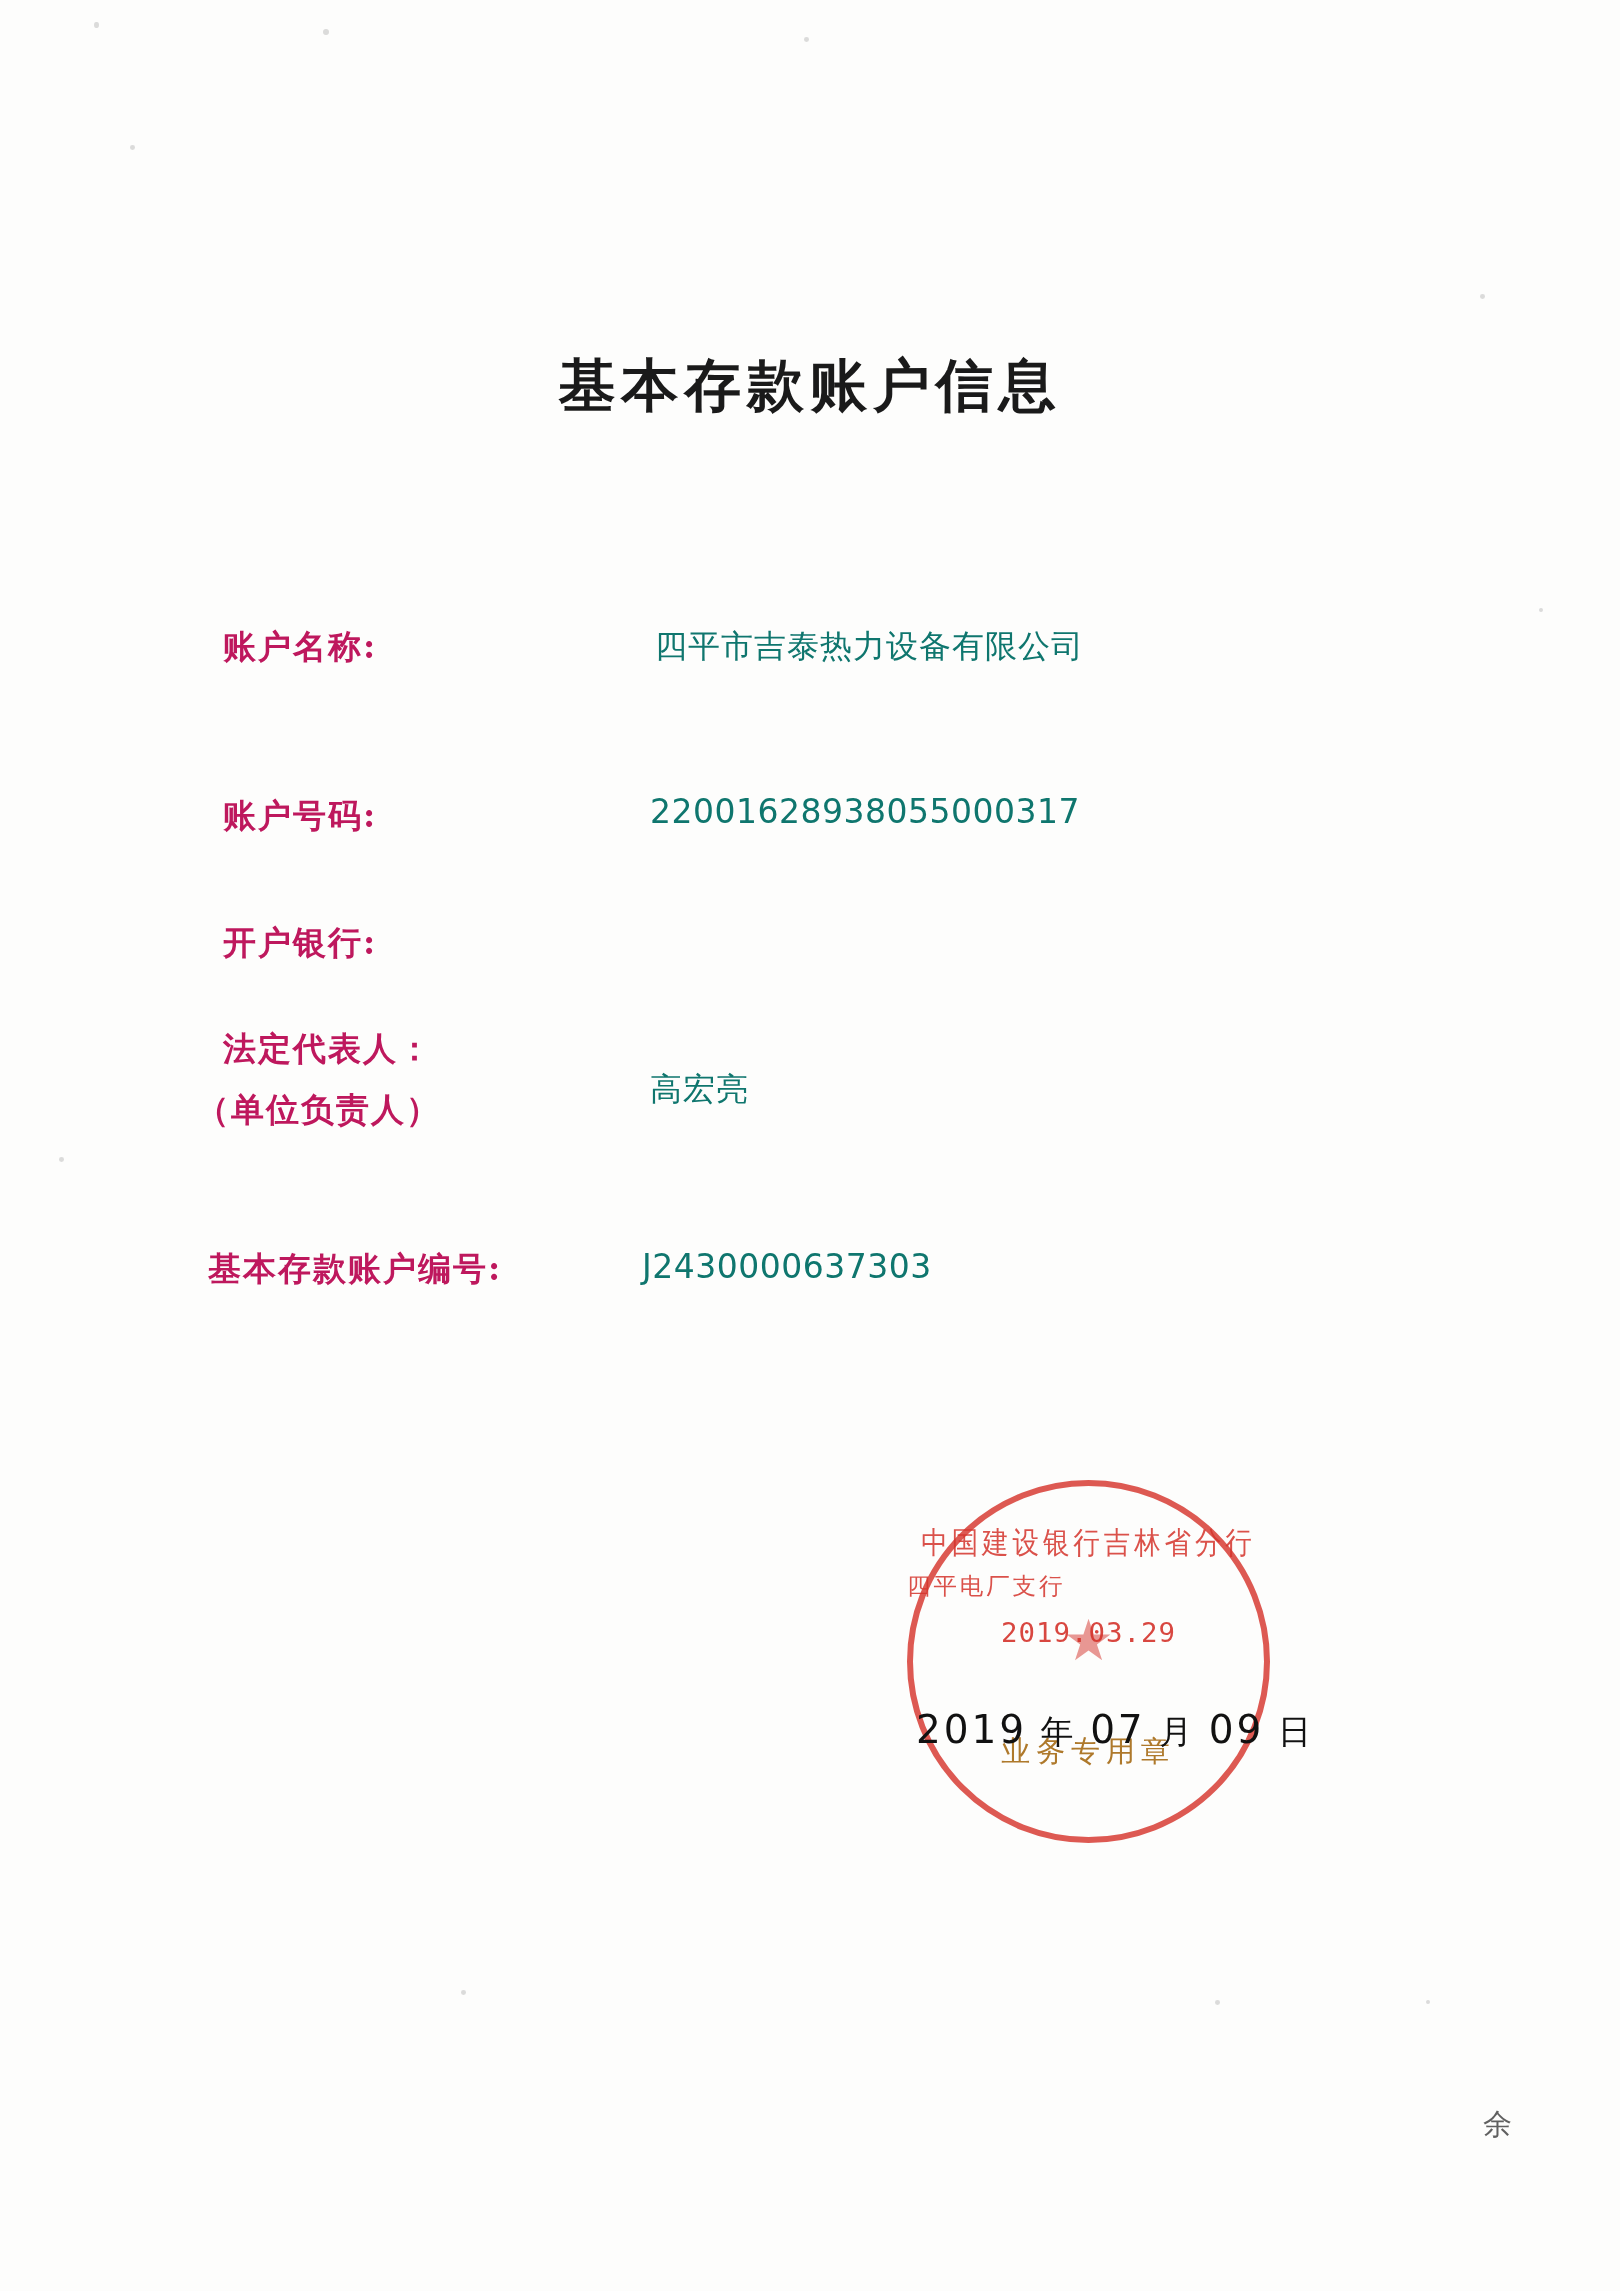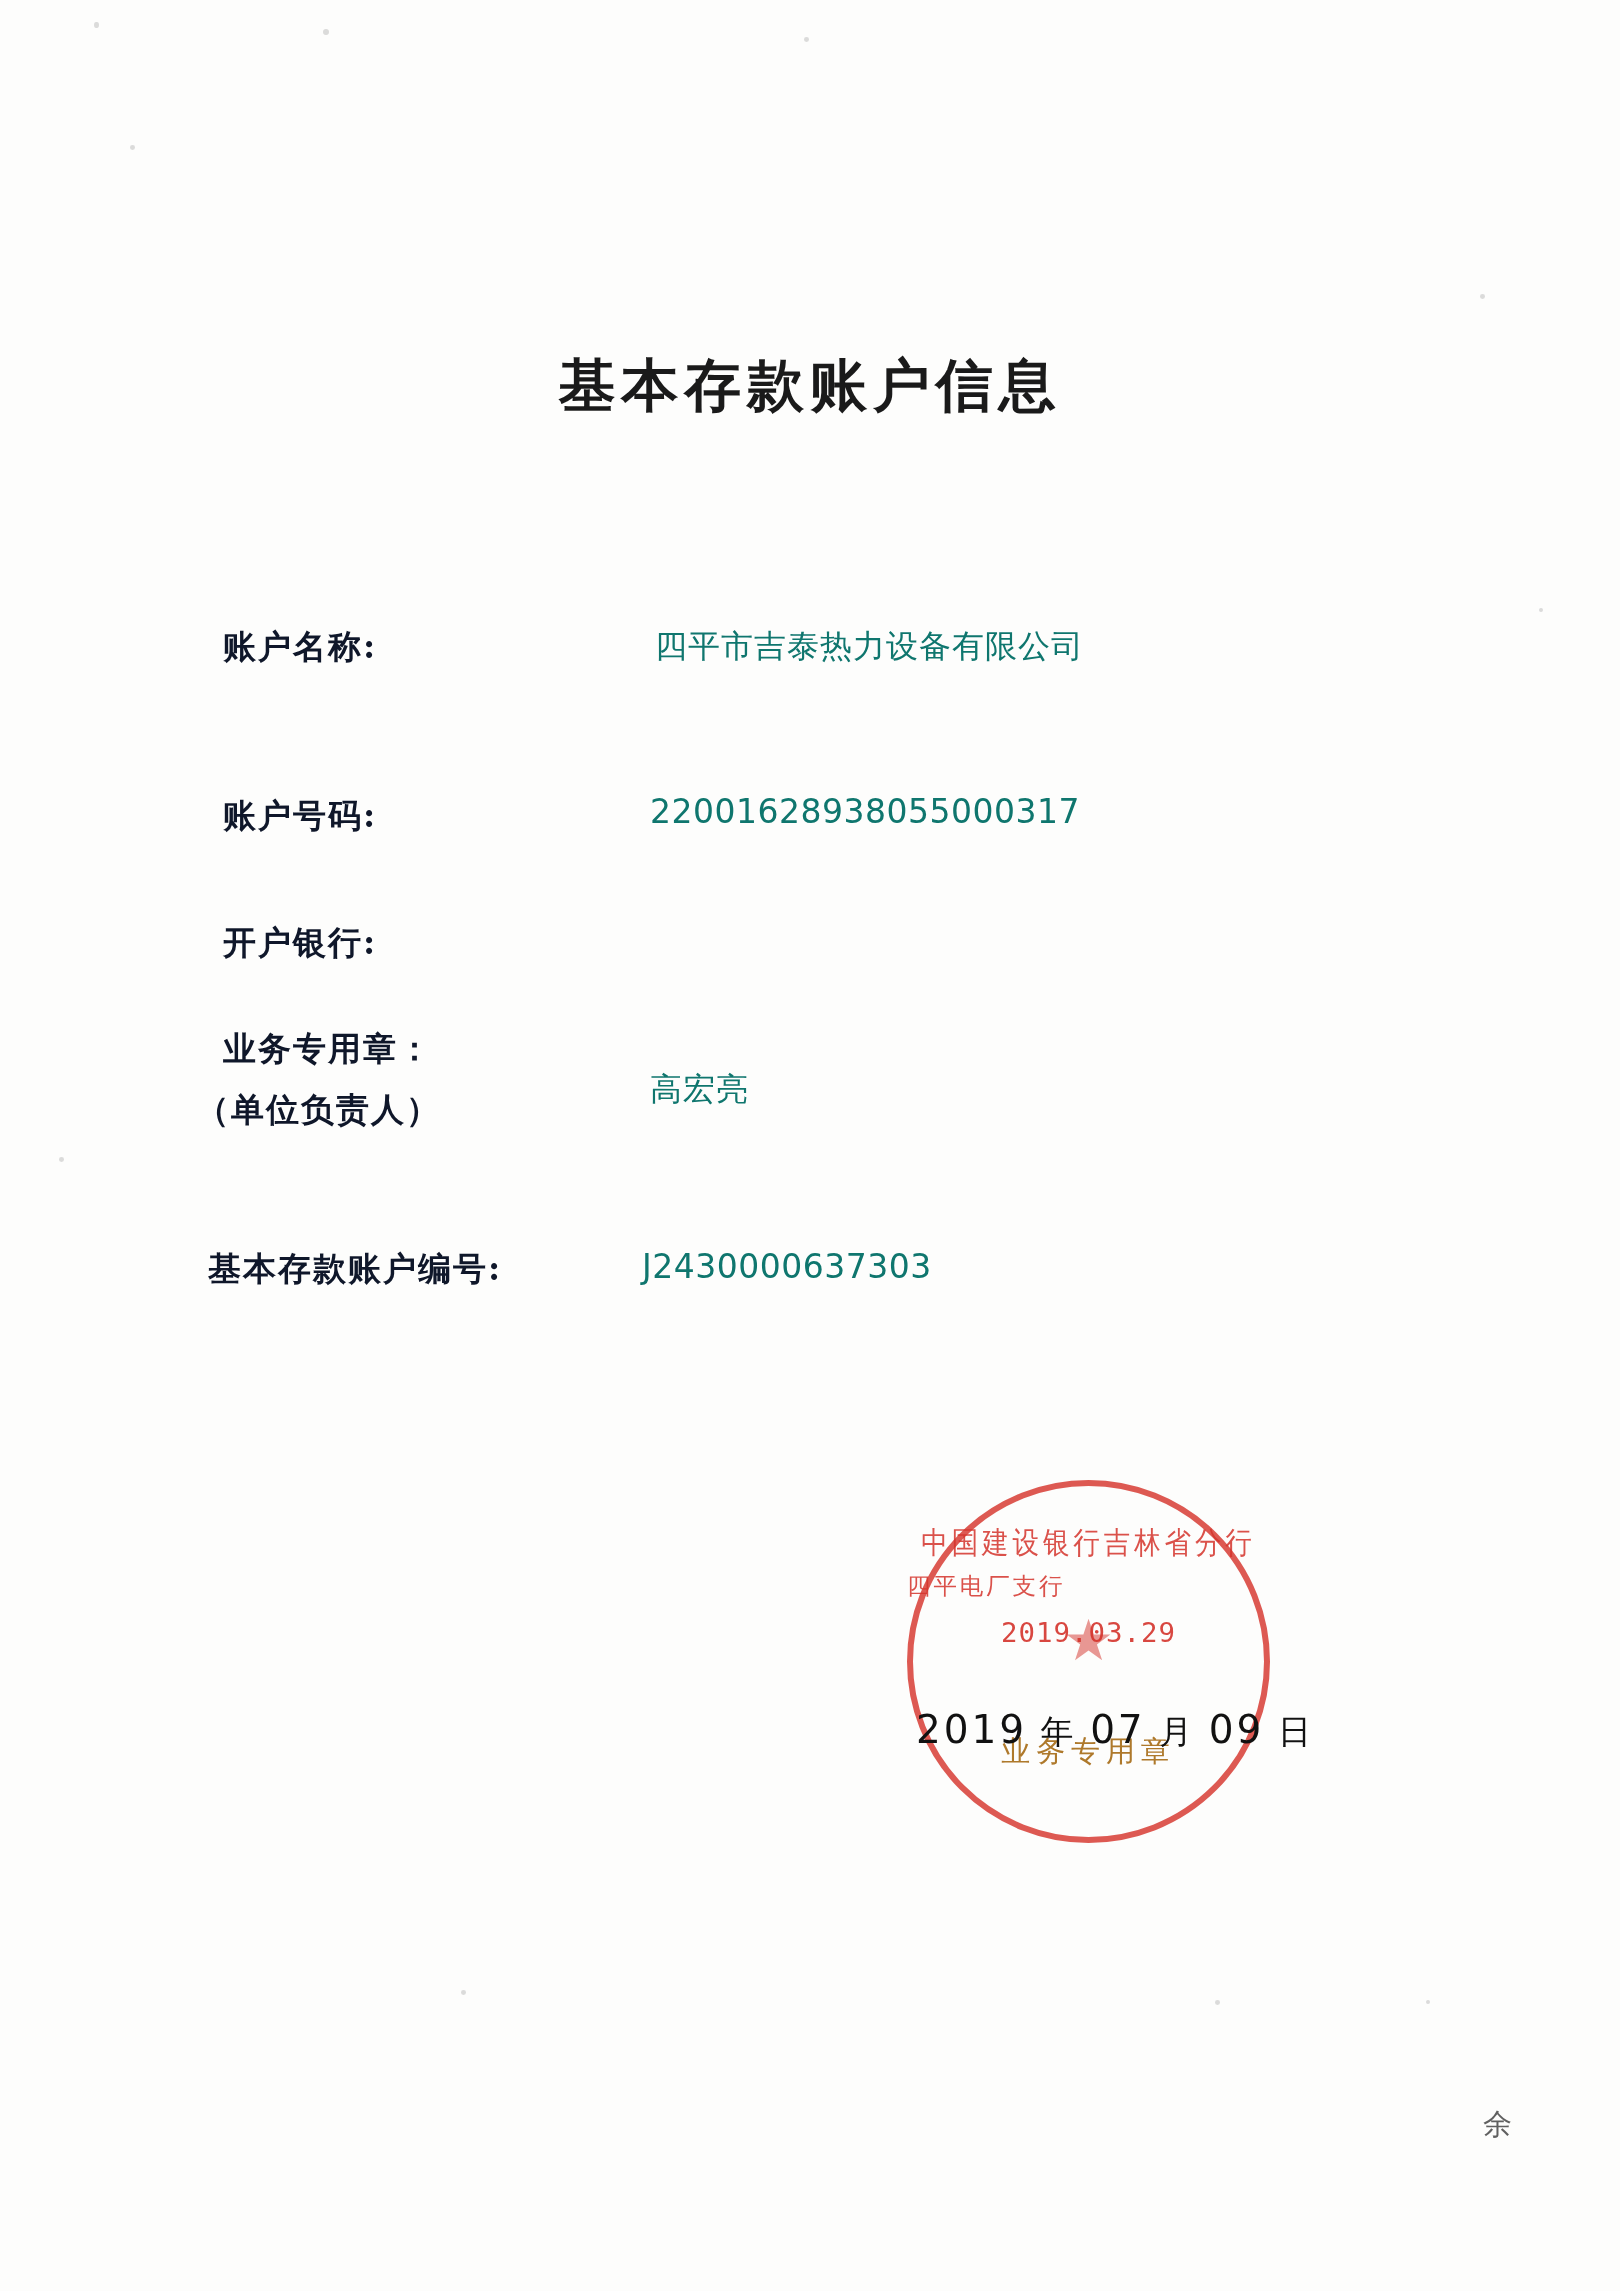--- a/index.html
+++ b/index.html
@@ -33,21 +33,21 @@
     font-family: "DejaVu Serif", "Liberation Serif", serif;
     font-size: 57px;
     font-weight: 700;
     letter-spacing: 5.9px;
     color: #1a1a1a;
   }
   .field-label {
     font-family: "DejaVu Serif", "Liberation Serif", serif;
     font-size: 33px;
     font-weight: 700;
-    color: #0f172a;
+    color: #be185d;
     letter-spacing: 2px;
     white-space: nowrap;
   }
   .field-value {
     font-family: "DejaVu Sans", "Liberation Sans", sans-serif;
     font-size: 32px;
     color: #0f766e;
     letter-spacing: 1px;
     white-space: nowrap;
   }
@@ -188,21 +188,21 @@
   <div class="doc-title">基本存款账户信息</div>
 
   <div class="label-col field-label" id="f-name-label">账户名称:</div>
   <div class="value-col field-value" id="f-name-value">四平市吉泰热力设备有限公司</div>
 
   <div class="label-col field-label" id="f-acct-label">账户号码:</div>
   <div class="value-col field-value num" id="f-acct-value">22001628938055000317</div>
 
   <div class="label-col field-label" id="f-bank-label">开户银行:</div>
 
-  <div class="label-col field-label" id="f-rep-label">业务专用章：</div>
+  <div class="label-col field-label" id="f-rep-label">法定代表人：</div>
   <div class="label-col field-label" id="f-rep-label2">（单位负责人）</div>
   <div class="value-col field-value" id="f-rep-value">高宏亮</div>
 
   <div class="label-col field-label" id="f-code-label">基本存款账户编号:</div>
   <div class="value-col field-value num" id="f-code-value">J2430000637303</div>
 
   <div class="seal">
     <div class="seal-ring"></div>
     <div class="seal-arc-top">中国建设银行吉林省分行</div>
     <div class="seal-arc-top2">四平电厂支行</div>

